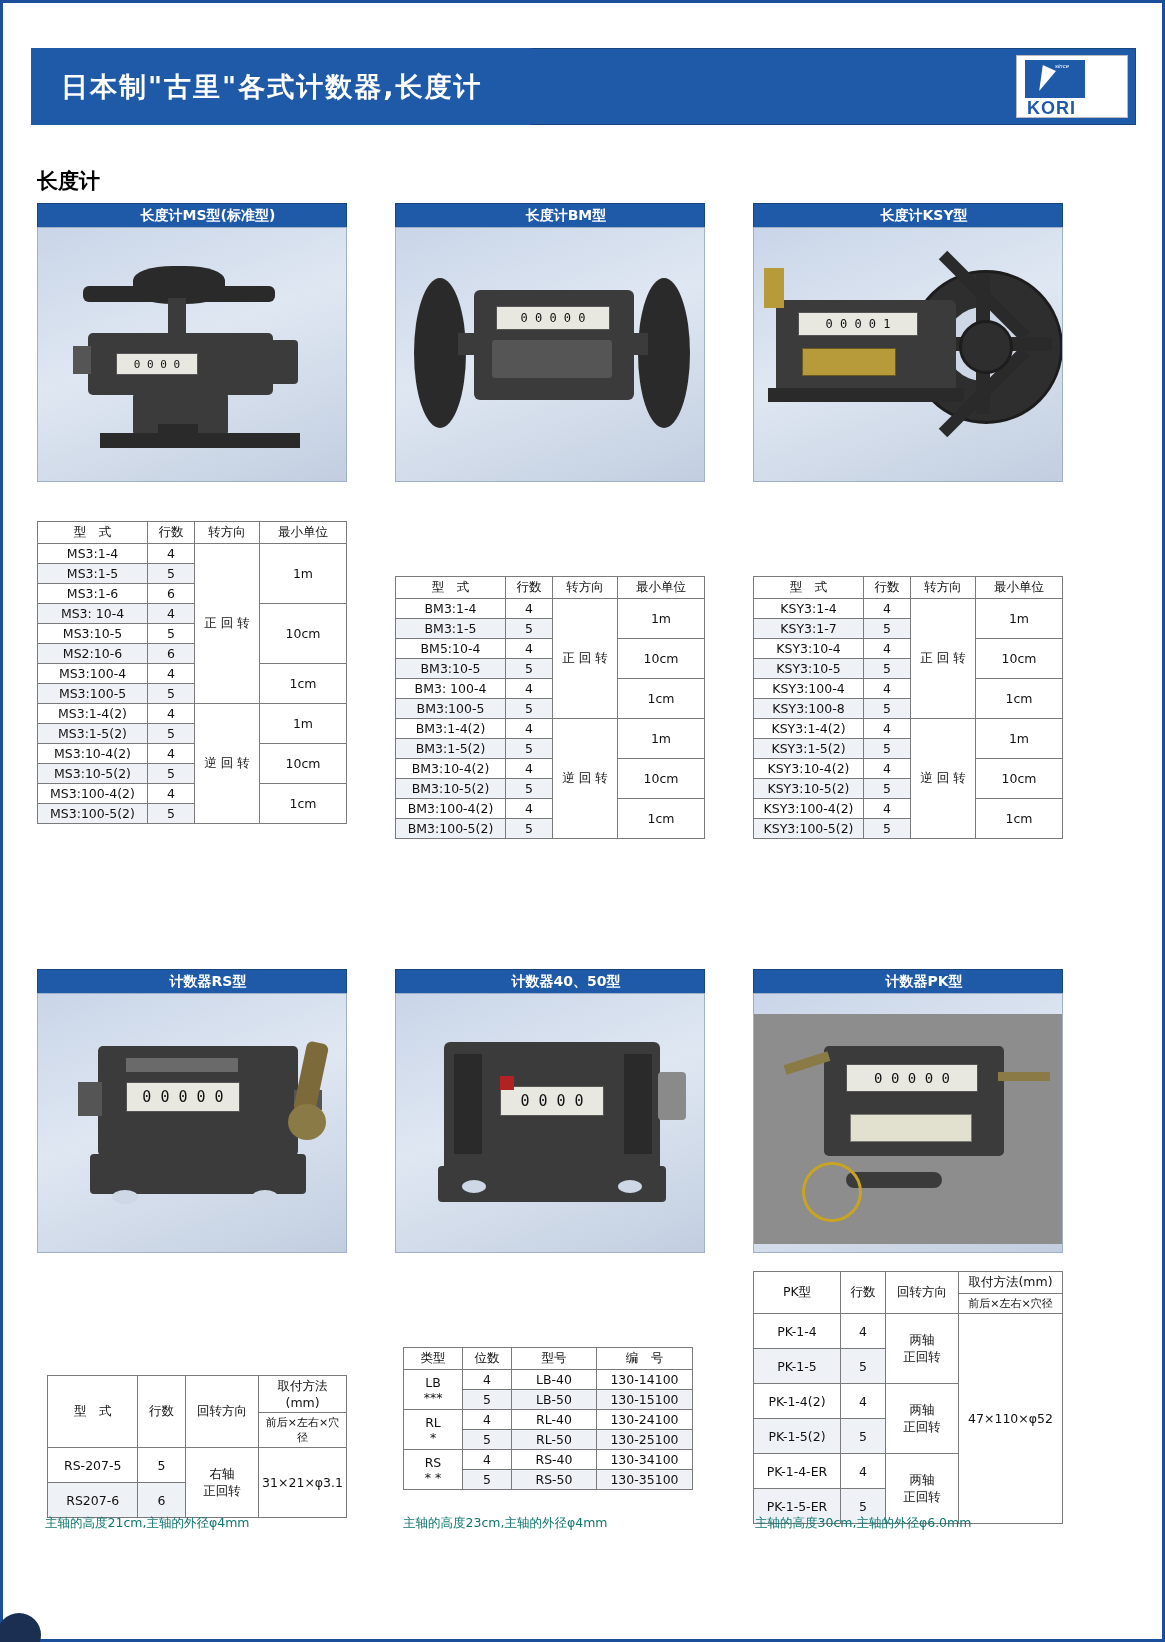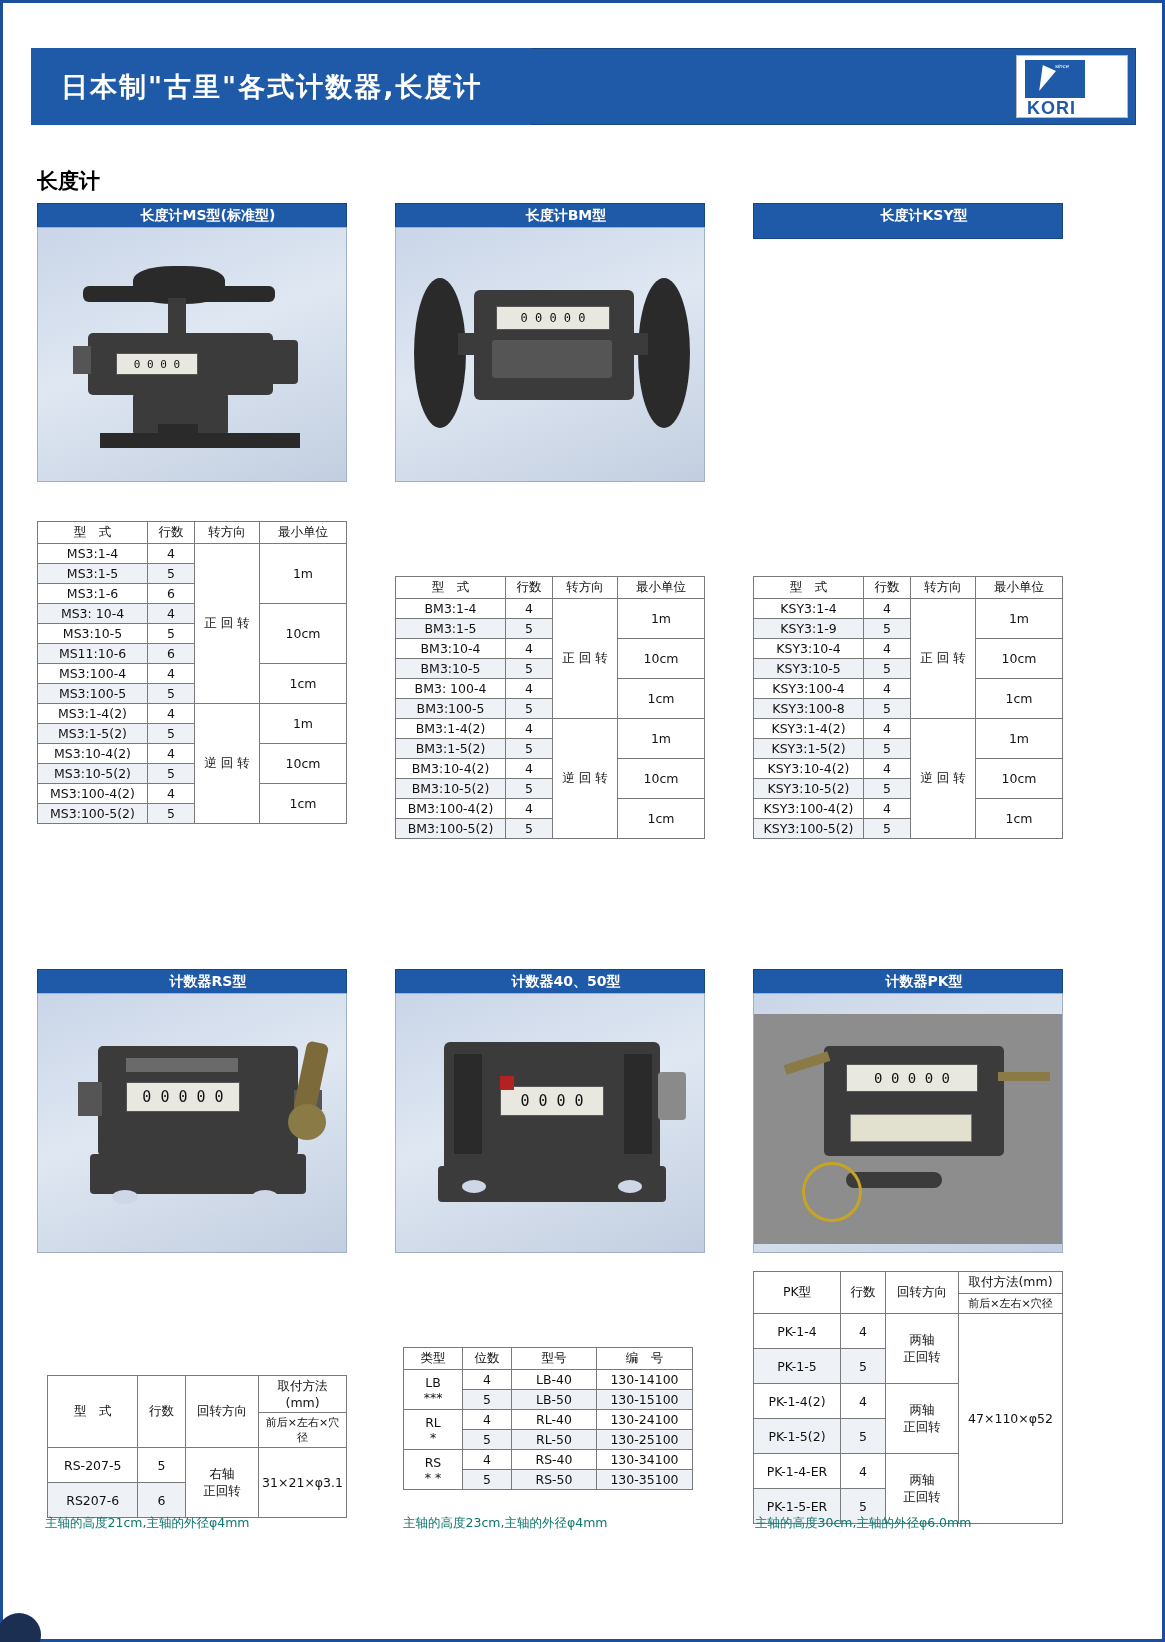--- a/index.html
+++ b/index.html
@@ -167,20 +167,34 @@
   <div class="photo" style="left:392px;top:224px;width:310px;height:255px;">
     <div class="dev-d" style="left:18px;top:50px;width:52px;height:150px;border-radius:26px/75px;"></div>
     <div class="dev-d" style="left:242px;top:50px;width:52px;height:150px;border-radius:26px/75px;"></div>
     <div class="dev" style="left:62px;top:105px;width:190px;height:22px;"></div>
     <div class="dev" style="left:78px;top:62px;width:160px;height:110px;border-radius:6px;"></div>
     <div class="counter-win" style="left:100px;top:78px;width:112px;height:22px;font-size:12px;">0 0 0 0 0</div>
     <div class="dev-l" style="left:96px;top:112px;width:120px;height:38px;border-radius:3px;"></div>
   </div>
 
   <div class="cap" style="left:750px;top:200px;width:310px;">长度计KSY型</div>
+  <div class="photo" style="left:750px;top:224px;width:310px;height:255px;">
+    <div class="wheel" style="left:155px;top:42px;width:148px;height:148px;"></div>
+    <div class="wheel-i" style="left:192px;top:79px;width:74px;height:74px;"></div>
+    <div class="dev-d" style="left:222px;top:46px;width:14px;height:140px;"></div>
+    <div class="dev-d" style="left:158px;top:109px;width:140px;height:14px;transform:rotate(0deg);"></div>
+    <div class="dev-d" style="left:172px;top:62px;width:116px;height:12px;transform:rotate(45deg);transform-origin:center;"></div>
+    <div class="dev-d" style="left:172px;top:158px;width:116px;height:12px;transform:rotate(-45deg);transform-origin:center;"></div>
+    <div class="wheel" style="left:205px;top:92px;width:48px;height:48px;"></div>
+    <div class="dev" style="left:22px;top:72px;width:180px;height:98px;border-radius:6px;"></div>
+    <div class="counter-win" style="left:44px;top:84px;width:118px;height:22px;font-size:12px;">0 0 0 0 1</div>
+    <div class="dev-l" style="left:48px;top:120px;width:92px;height:26px;background:#b79a3a;border:1px solid #6a5a22;"></div>
+    <div class="dev-d" style="left:14px;top:160px;width:196px;height:14px;"></div>
+    <div class="dev-d" style="left:10px;top:40px;width:20px;height:40px;background:#b79a3a;"></div>
+  </div>
 
   <table class="spec" style="left:34px;top:518px;width:310px;">
     <tbody>
         <tr>
       <th>型　式</th>
       <th style="width:40px;">行数</th>
       <th style="width:58px;">转方向</th>
       <th style="width:80px;">最小单位</th>
     </tr>
     <tr>
@@ -200,21 +214,21 @@
     <tr>
       <td class="rowalt">MS3: 10-4</td>
       <td class="rowalt">4</td>
       <td class="vmid" rowspan="3">10cm</td>
     </tr>
     <tr>
       <td>MS3:10-5</td>
       <td>5</td>
     </tr>
     <tr>
-      <td class="rowalt">MS11:10-6</td>
+      <td class="rowalt">MS2:10-6</td>
       <td class="rowalt">6</td>
     </tr>
     <tr>
       <td>MS3:100-4</td>
       <td>4</td>
       <td class="vmid" rowspan="2">1cm</td>
     </tr>
     <tr>
       <td class="rowalt">MS3:100-5</td>
       <td class="rowalt">5</td>
@@ -262,21 +276,21 @@
       <td>BM3:1-4</td>
       <td>4</td>
       <td class="vmid" rowspan="6" style="white-space:pre-line;line-height:1.5;">正 回 转</td>
       <td class="vmid" rowspan="2">1m</td>
     </tr>
     <tr>
       <td class="rowalt">BM3:1-5</td>
       <td class="rowalt">5</td>
     </tr>
     <tr>
-      <td>BM3:10-4</td>
+      <td>BM5:10-4</td>
       <td>4</td>
       <td class="vmid" rowspan="2">10cm</td>
     </tr>
     <tr>
       <td class="rowalt">BM3:10-5</td>
       <td class="rowalt">5</td>
     </tr>
     <tr>
       <td>BM3: 100-4</td>
       <td>4</td>
@@ -325,21 +339,21 @@
       <th style="width:58px;">转方向</th>
       <th style="width:80px;">最小单位</th>
     </tr>
     <tr>
       <td>KSY3:1-4</td>
       <td>4</td>
       <td class="vmid" rowspan="6" style="white-space:pre-line;line-height:1.5;">正 回 转</td>
       <td class="vmid" rowspan="2">1m</td>
     </tr>
     <tr>
-      <td class="rowalt">KSY3:1-9</td>
+      <td class="rowalt">KSY3:1-7</td>
       <td class="rowalt">5</td>
     </tr>
     <tr>
       <td>KSY3:10-4</td>
       <td>4</td>
       <td class="vmid" rowspan="2">10cm</td>
     </tr>
     <tr>
       <td class="rowalt">KSY3:10-5</td>
       <td class="rowalt">5</td>

